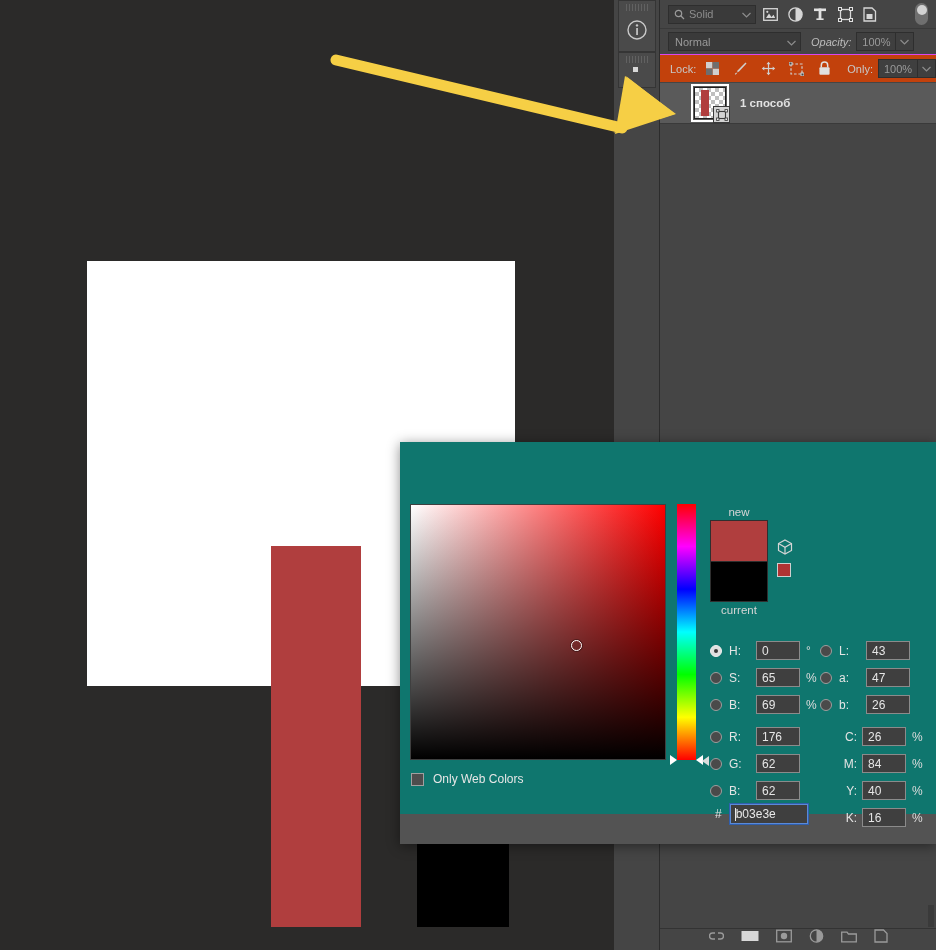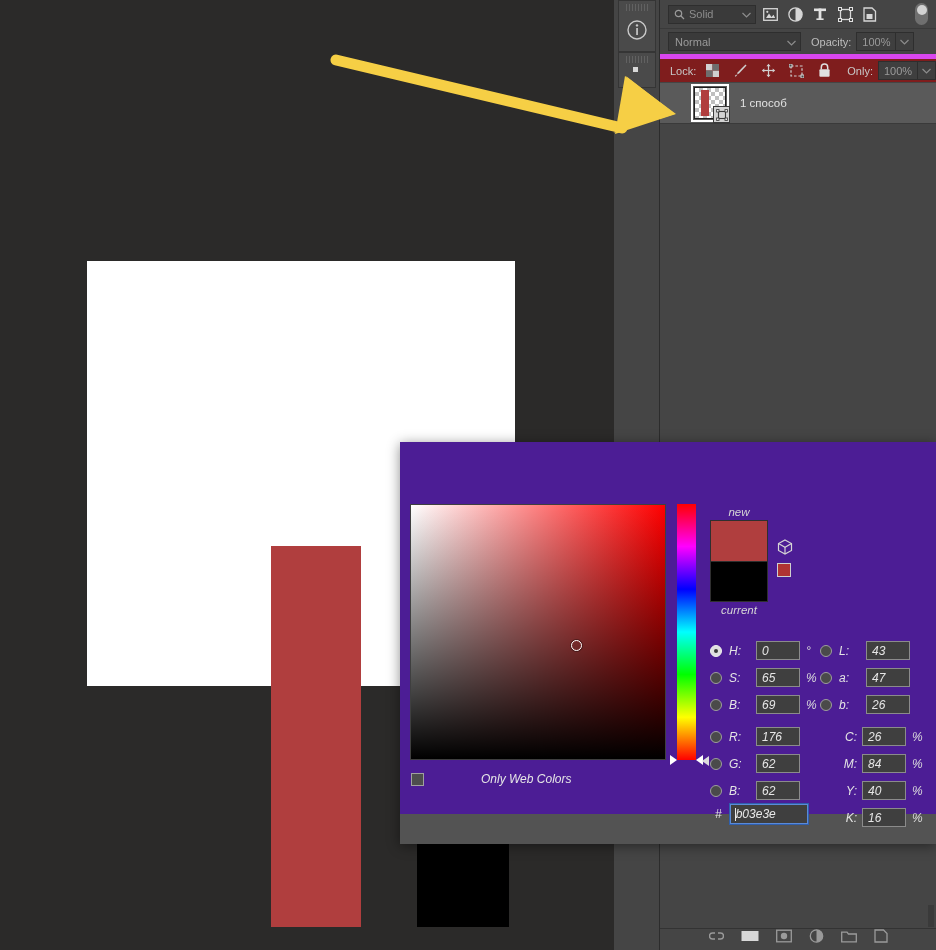--- a/index.html
+++ b/index.html
@@ -143,41 +143,41 @@
   #blend-select {
     margin-left: 8px;
     width: 133px; height: 19px;
     background: #3a3a3a;
     border: 1px solid #2e2e2e;
     display: flex; align-items: center;
     padding: 0 4px 0 6px;
     font-size: 11px; color: #9a9a9a;
   }
   #blend-select span:first-child { flex: 1; }
-  .opa-label { margin-left: 10px; font-size: 11px; color: #bdbdbd; }
+  .opa-label { margin-left: 10px; font-size: 11px; color: #bdbdbd; font-style: italic; }
   #opacity-field {
     margin-left: 5px;
     width: 40px; height: 19px;
     background: #3f3f3f; border: 1px solid #2e2e2e;
     font-size: 11px; color: #9a9a9a;
     display:flex; align-items:center; justify-content:center;
   }
   #opacity-caret {
     width: 18px; height: 19px;
     background: #3f3f3f; border: 1px solid #2e2e2e; border-left: none;
     display:flex; align-items:center; justify-content:center;
   }
 
   
   #lock-row {
     position: absolute; left: 0; top: 54px;
     width: 276px; height: 28px;
-    border-top: 5px solid #d946ef;
+    border-top: 1px solid #d946ef;
     display: flex; align-items: center;
-    background: #7f1d1d;
+    background: #c2410c;
   }
   #lock-label { margin-left: 10px; font-size: 11px; color: #c8c8c8; }
   .lock-icon {
     width: 21px; height: 20px;
     display: flex; align-items: center; justify-content: center;
     margin-left: 1px;
   }
   #fill-label { margin-left: 12px; font-size: 11px; color: #c8c8c8; }
   #fill-field {
     margin-left: 5px;
@@ -189,20 +189,21 @@
   #fill-caret {
     width: 18px; height: 19px;
     background: #3f3f3f; border: 1px solid #2e2e2e; border-left: none;
     display:flex; align-items:center; justify-content:center;
   }
 
   
   #layer-list {
     position: absolute; left: 0; top: 83px;
     width: 276px;
+    font-weight: bold;
   }
   .layer-row {
     position: relative;
     height: 41px;
     display: flex; align-items: center;
     border-bottom: 1px solid #3a3a3a;
     background: #454545;
   }
   .layer-row.selected { background: #5a5a5a; }
   .eye-cell {
@@ -300,22 +301,21 @@
     color: #1c1c1c;
   }
   #dialog-close {
     margin-left: auto;
     width: 40px; height: 30px;
     display:flex; align-items:center; justify-content:center;
   }
   #dialog-body {
     position: relative;
     height: 372px;
-    background: #4c1d95;
-    font-style: italic;
+    background: #0f766e;
   }
   #sv-field {
     position: absolute;
     left: 10px; top: 62px;
     width: 256px; height: 256px;
     background:
       linear-gradient(to top, #000000, rgba(0,0,0,0)),
       linear-gradient(to right, #ffffff, #ff0000);
     border: 1px solid #3f3f3f;
   }
@@ -450,21 +450,21 @@
   #hex-caret {
     width: 1px; height: 13px;
     background: #e9e9e9;
     margin-right: 0px;
   }
 
   
   #webcolors-row {
     position: absolute;
     left: 11px; top: 330px;
-    display: flex; align-items: center; gap: 48px;
+    display: flex; align-items: center;
   }
   #webcolors-box {
     width: 13px; height: 13px;
     border: 1px solid #a0a0a0;
     background: #4d4d4d;
   }
   #webcolors-label {
     margin-left: 9px;
     font-size: 12px;
     color: #e6e6e6;

